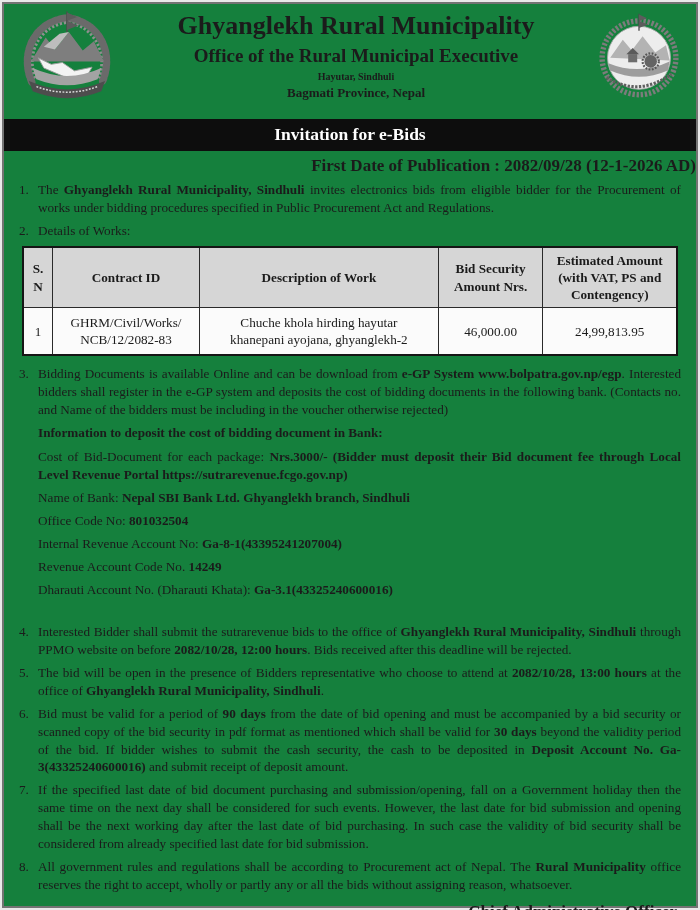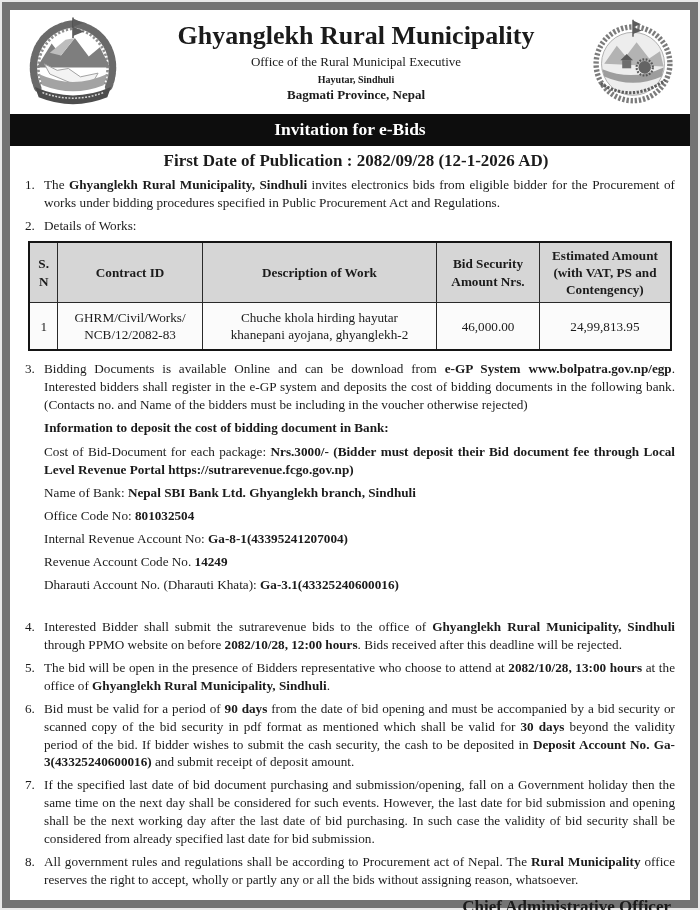--- a/index.html
+++ b/index.html
@@ -3,38 +3,38 @@
 <meta charset="utf-8">
 <style>
   html,body{margin:0;padding:0;}
   body{
     width:700px;height:910px;overflow:hidden;background:#e9e9e9;
     font-family:"Liberation Serif","DejaVu Serif",serif;color:#1b1b1b;
     position:relative;
   }
   .page{
     position:absolute;top:2px;left:2px;right:2px;bottom:2px;
-    border:8px solid #737373;background:#ffffff;
+    border:2px solid #737373;background:#15803d;
     display:flex;flex-direction:column;
   }
   
   .header{display:flex;align-items:center;padding:5px 12px 2px 12px;height:100px;}
   .header-center{flex:1;text-align:center;line-height:1.15;}
   .doc-title{font-size:26px;font-weight:bold;margin:0 0 4px 0;}
-  .doc-subtitle{font-size:13px;font-weight:normal;margin:0 0 4px 0;}
+  .doc-subtitle{font-size:19px;font-weight:bold;margin:0 0 4px 0;}
   .doc-line3{font-size:10px;font-weight:bold;margin:0 0 3px 0;}
   .doc-line4{font-size:13px;font-weight:bold;margin:0;}
   .logo{flex:0 0 auto;}
   
   .banner{
-    margin-top:3px;background:#0d0d0d;color:#ffffff;text-align:center;
+    margin-top:14px;background:#0d0d0d;color:#ffffff;text-align:center;
     font-size:17.5px;font-weight:bold;padding:5px 0 6px 0;
   }
   .pub-line{
-    text-align:center;font-size:17px;font-weight:bold;padding:5px 0 3px 12px;
+    text-align:right;font-size:17px;font-weight:bold;padding:5px 0 3px 12px;
   }
   
   .content{
     flex:1;padding:2px 15px 0 13px;font-size:13.2px;line-height:1.36;
     text-align:justify;
   }
   .li{position:relative;padding-left:21px;margin-bottom:5px;}
   .li .num{position:absolute;left:2px;top:0;}
   b{font-weight:bold;}
   

